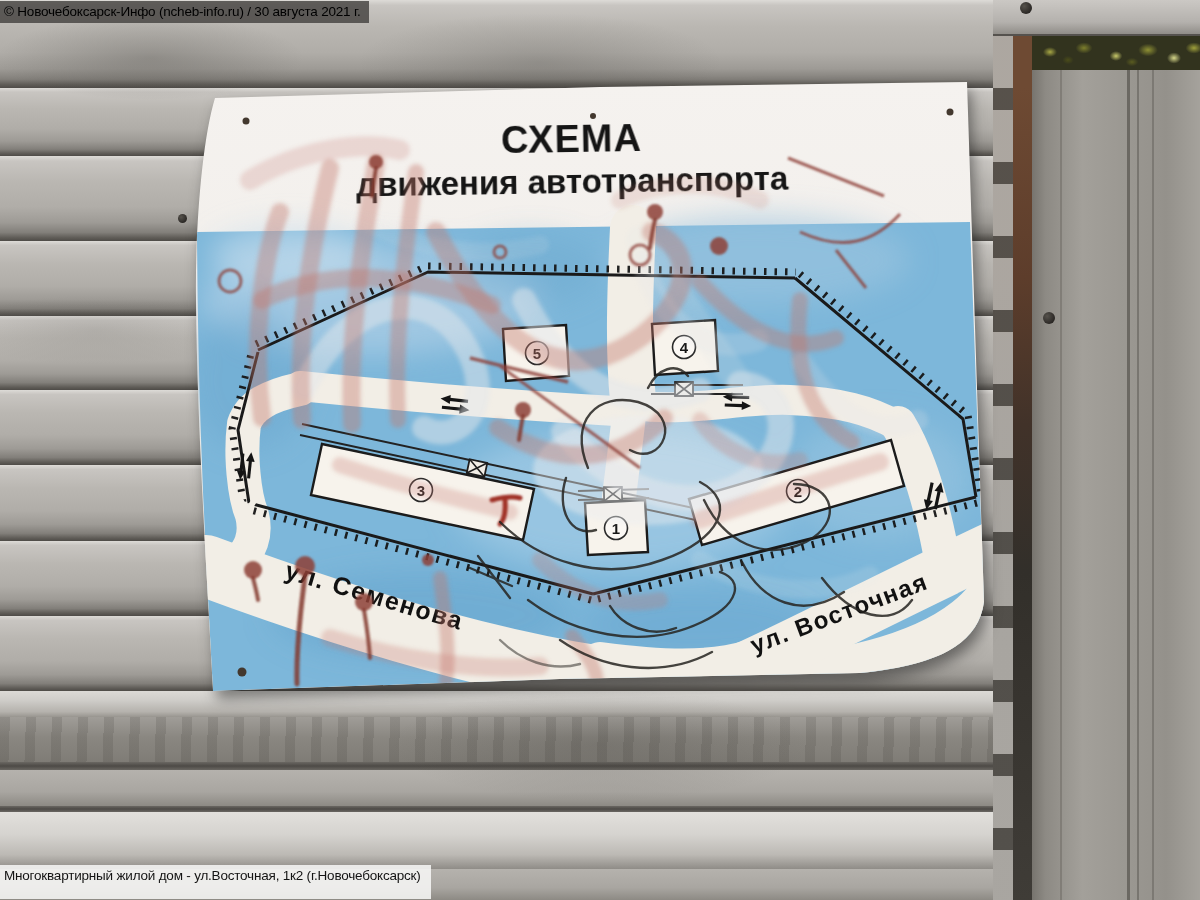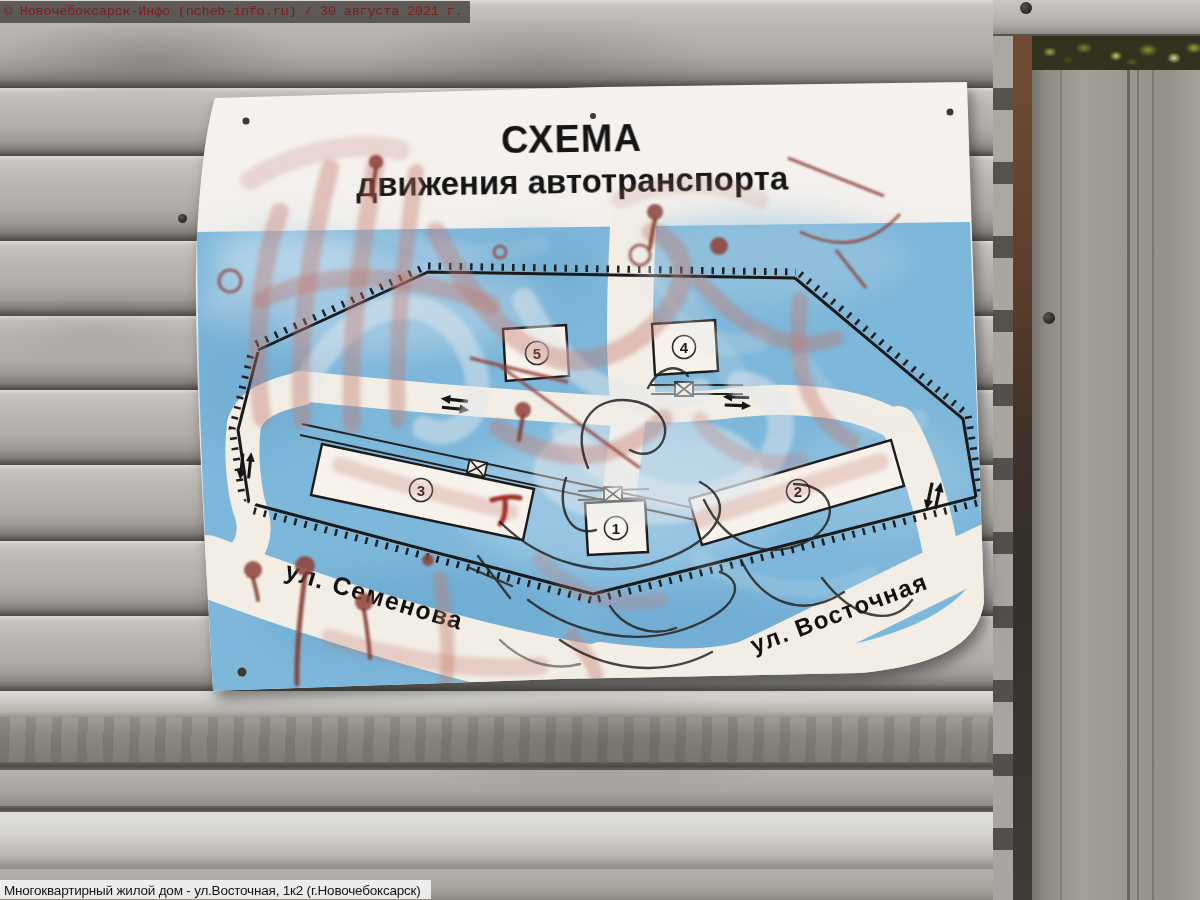--- a/index.html
+++ b/index.html
@@ -40,23 +40,23 @@
       radial-gradient(14px 9px at 116px 14px,#8e9034,transparent 70%),
       radial-gradient(10px 8px at 142px 22px,#d6d78a,transparent 70%),
       radial-gradient(12px 8px at 162px 12px,#9fa03b,transparent 70%),
       radial-gradient(8px 6px at 36px 24px,#4a4c1a,transparent 70%),
       radial-gradient(9px 6px at 100px 26px,#5a5c20,transparent 70%);}
   .right-panel{position:absolute;left:1032px;top:70px;width:168px;height:830px;
     background:linear-gradient(90deg,#77746e 0%,#8d8a84 8%,#a3a09a 30%,#9b9892 55%,#94918b 80%,#a5a29c 100%);}
   .vgroove{position:absolute;top:0;height:100%;background:#6b6862;}
   
   .wm-top{position:absolute;left:0;top:1px;height:22px;line-height:22px;
-    background:rgba(68,66,64,.82);color:#7f1d1d;font-size:13.5px;padding:0 8px 0 4px;letter-spacing:-0.2px;white-space:nowrap;font-family:Liberation Mono, monospace;}
+    background:rgba(68,66,64,.82);color:#000000;font-size:13.5px;padding:0 8px 0 4px;letter-spacing:-0.2px;white-space:nowrap;}
   .wm-bottom{position:absolute;left:0;bottom:1px;height:18px;line-height:22px;
-    background:rgba(246,246,245,.88);color:#141414;font-size:13.5px;padding:0 10px 1px 4px;letter-spacing:-0.2px;white-space:nowrap;}
+    background:rgba(246,246,245,.88);color:#141414;font-size:13.5px;padding:0 10px 16px 4px;letter-spacing:-0.2px;white-space:nowrap;}
   .bolt{position:absolute;border-radius:50%;background:radial-gradient(circle at 35% 35%,#56524c,#2b2825 70%);}
   .poster-svg{position:absolute;left:0;top:0;filter:drop-shadow(4px 8px 7px rgba(25,25,25,.5));}
   text{user-select:none;}
 </style>
 </head>
 <body>
 
 <div class="stage">
 
   <div>

